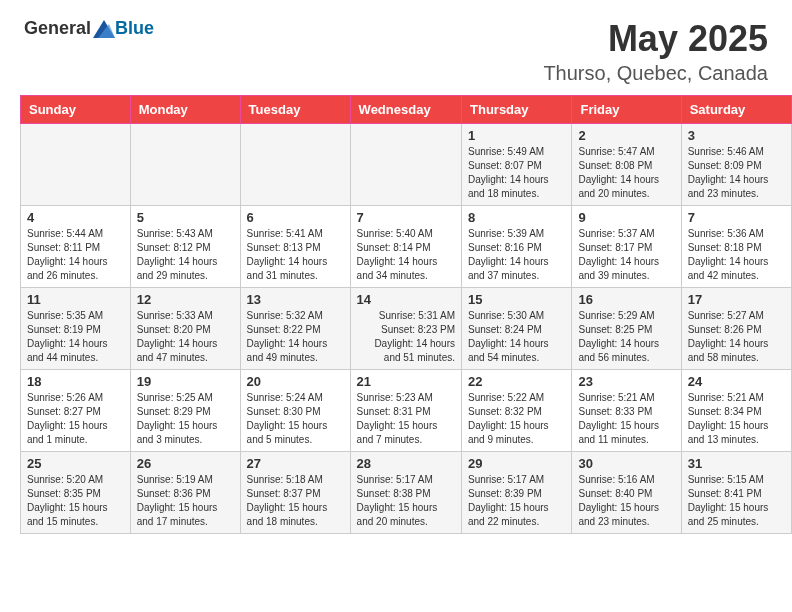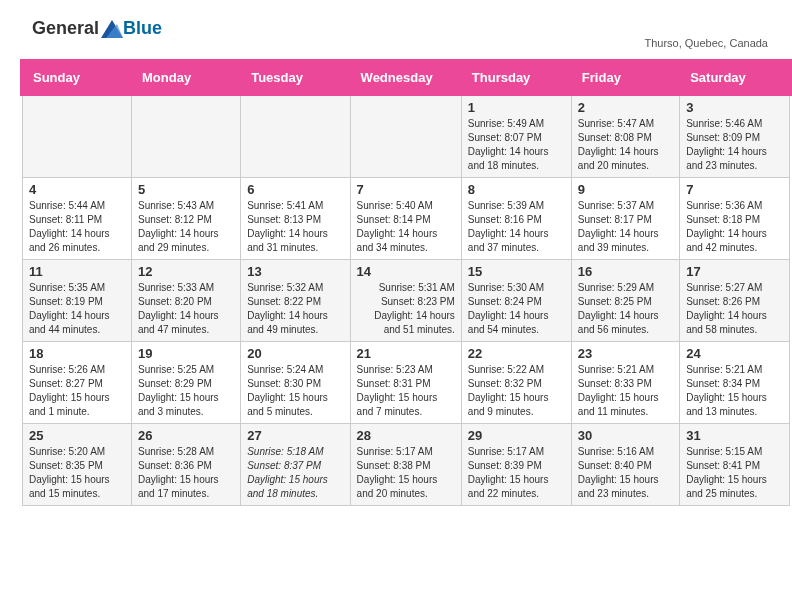--- a/index.html
+++ b/index.html
@@ -1,38 +1,38 @@
 <!DOCTYPE html>
 <html><head>
   <meta charset="utf-8">
   <style>
     * { box-sizing: border-box; margin: 0; padding: 0; }
     body { font-family: Arial, sans-serif; background: #fff; width: 792px; min-height: 612px; }
     
-    .header { display: flex; justify-content: space-between; align-items: flex-start; padding: 18px 24px 10px 32px; }
+    .header { display: flex; justify-content: space-between; align-items: flex-start; padding: 18px 24px 10px 24px; }
     .logo { display: flex; align-items: center; }
     .logo-text-general { font-size: 18px; font-weight: bold; color: #333; }
     .logo-text-blue { font-size: 18px; font-weight: bold; color: #0369a1; }
     .logo-icon { width: 22px; height: 18px; margin-left: 2px; }
     
     .title-block { text-align: right; }
     .month-year { font-size: 36px; font-weight: bold; color: #333; }
-    .location { font-size: 11px; color: #555; margin-top: 19px; }
+    .location { font-size: 20px; color: #555; margin-top: 2px; }
     
     .calendar { width: 100%; border-collapse: collapse; margin: 0 10px; }
     .calendar-wrapper { padding: 0 10px 10px 10px; }
     
     .cal-header th {
-      background: #ec4899;
+      background: #ef4444;
       color: #fff;
       font-size: 13px;
       font-weight: bold;
       text-align: left;
       padding: 6px 8px;
-      border: 5px solid #ec4899;
+      border: 1px solid #ec4899;
     }
     
     .cal-body td {
       vertical-align: top;
       border: 1px solid #ccc;
       padding: 4px 6px;
       width: 113px;
       min-height: 80px;
       font-size: 10.5px;
       color: #333;
@@ -57,20 +57,21 @@
   <div class="header">
     <div class="logo">
       <span class="logo-text-general">General</span>
       <svg class="logo-icon" viewBox="0 0 22 18" xmlns="http://www.w3.org/2000/svg">
         <polygon points="0,18 11,0 22,18" fill="#1a56a0"></polygon>
         <polygon points="5,18 16,4 22,18" fill="#4a90d9" opacity="0.7"></polygon>
       </svg>
       <span class="logo-text-blue">Blue</span>
     </div>
     <div class="title-block">
+      <div class="month-year">May 2025</div>
       <div class="location">Thurso, Quebec, Canada</div>
     </div>
   </div>
 
   <div class="calendar-wrapper">
     <table class="calendar">
       <thead>
         <tr class="cal-header">
           <th>Sunday</th>
           <th>Monday</th>
@@ -265,28 +266,28 @@
           <tr>
             <td>
               <span class="day-num">25</span>
               <div class="day-info" style="white-space: pre-line;">Sunrise: 5:20 AM
 Sunset: 8:35 PM
 Daylight: 15 hours
 and 15 minutes.</div>
             </td>
             <td>
               <span class="day-num">26</span>
-              <div class="day-info" style="white-space: pre-line;">Sunrise: 5:28 AM
+              <div class="day-info" style="white-space: pre-line;">Sunrise: 5:19 AM
 Sunset: 8:36 PM
 Daylight: 15 hours
 and 17 minutes.</div>
             </td>
             <td>
               <span class="day-num">27</span>
-              <div class="day-info" style="white-space: pre-line; font-style: italic;">Sunrise: 5:18 AM
+              <div class="day-info" style="white-space: pre-line;">Sunrise: 5:18 AM
 Sunset: 8:37 PM
 Daylight: 15 hours
 and 18 minutes.</div>
             </td>
             <td>
               <span class="day-num">28</span>
               <div class="day-info" style="white-space: pre-line;">Sunrise: 5:17 AM
 Sunset: 8:38 PM
 Daylight: 15 hours
 and 20 minutes.</div>

